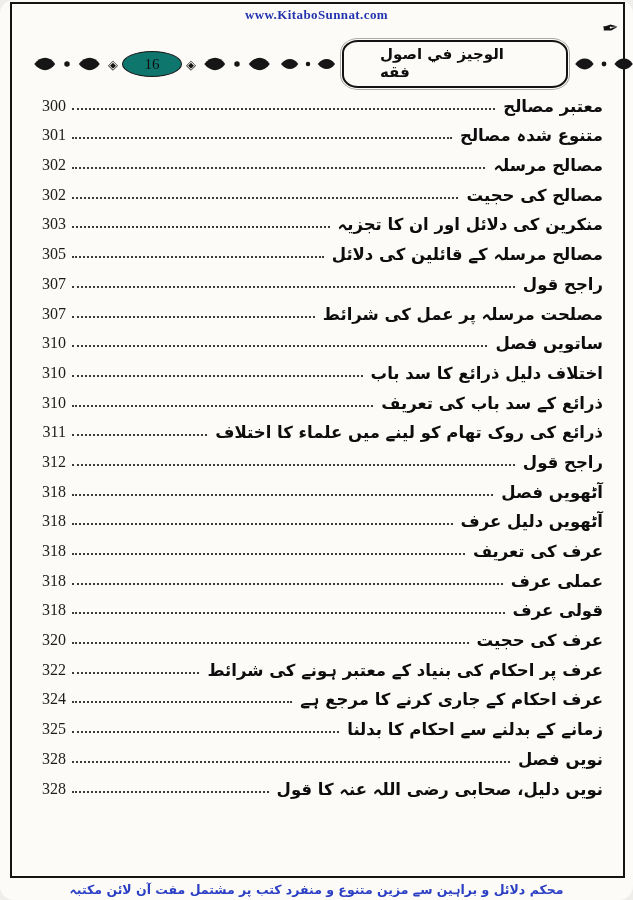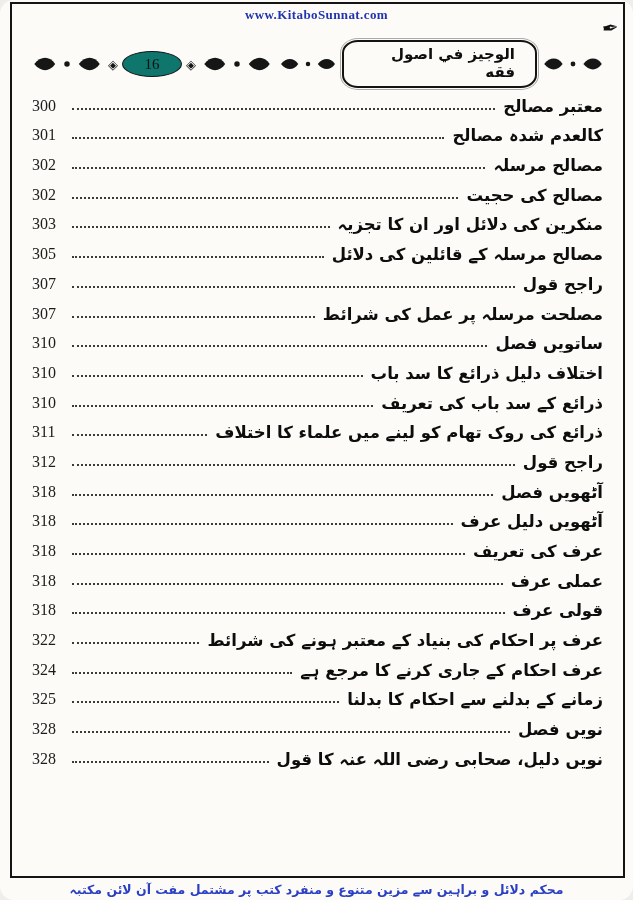--- a/index.html
+++ b/index.html
@@ -52,39 +52,40 @@
     border-radius:50%;
     min-width:58px;height:24px;
     display:flex;align-items:center;justify-content:center;
     font-family:"Liberation Serif",serif;
     font-size:15px;color:#101010;
     background:#0f766e;
   }
   .cartouche{
     border:2.2px solid #131313;
     border-radius:16px/13px;
-    padding:3px 20px 5px;
+    padding:3px 36px 5px;
     min-width:150px;
-    text-align:right;
+    text-align:left;
     font-weight:bold;
     font-size:15px;
     color:#0e0e0e;
     background:#fcfbf7;
     box-shadow:0 0 0 1px #fcfbf7, 0 0 0 2px rgba(20,20,20,.35);
   }
   
   .toc{
     position:absolute;
     top:88px;left:32px;right:30px;
     display:flex;flex-direction:column;
   }
   .toc-row{
     display:flex;
     align-items:flex-end;
     height:29.7px;
+    text-align:right;
   }
   .pg{
     font-family:"Liberation Serif",serif;
     font-size:16px;
     color:#1c1c1c;
     flex:0 0 auto;
     padding-bottom:3px;
     min-width:34px;
   }
   .leader{
@@ -164,21 +165,21 @@
 
   <div class="toc" id="toc-list">
       <div class="toc-row">
         <span class="pg">300</span>
         <span class="leader"></span>
         <span class="title" dir="rtl">معتبر مصالح</span>
       </div>
       <div class="toc-row">
         <span class="pg">301</span>
         <span class="leader"></span>
-        <span class="title" dir="rtl">کالعدم شدہ مصالح</span>
+        <span class="title" dir="rtl">متنوع شدہ مصالح</span>
       </div>
       <div class="toc-row">
         <span class="pg">302</span>
         <span class="leader"></span>
         <span class="title" dir="rtl">مصالح مرسلہ</span>
       </div>
       <div class="toc-row">
         <span class="pg">302</span>
         <span class="leader"></span>
         <span class="title" dir="rtl">مصالح کی حجیت</span>
@@ -247,20 +248,25 @@
         <span class="pg">318</span>
         <span class="leader"></span>
         <span class="title" dir="rtl">عملی عرف</span>
       </div>
       <div class="toc-row">
         <span class="pg">318</span>
         <span class="leader"></span>
         <span class="title" dir="rtl">قولی عرف</span>
       </div>
       <div class="toc-row">
+        <span class="pg">320</span>
+        <span class="leader"></span>
+        <span class="title" dir="rtl">عرف کی حجیت</span>
+      </div>
+      <div class="toc-row">
         <span class="pg">322</span>
         <span class="leader"></span>
         <span class="title" dir="rtl">عرف پر احکام کی بنیاد کے معتبر ہونے کی شرائط</span>
       </div>
       <div class="toc-row">
         <span class="pg">324</span>
         <span class="leader"></span>
         <span class="title" dir="rtl">عرف احکام کے جاری کرنے کا مرجع ہے</span>
       </div>
       <div class="toc-row">

